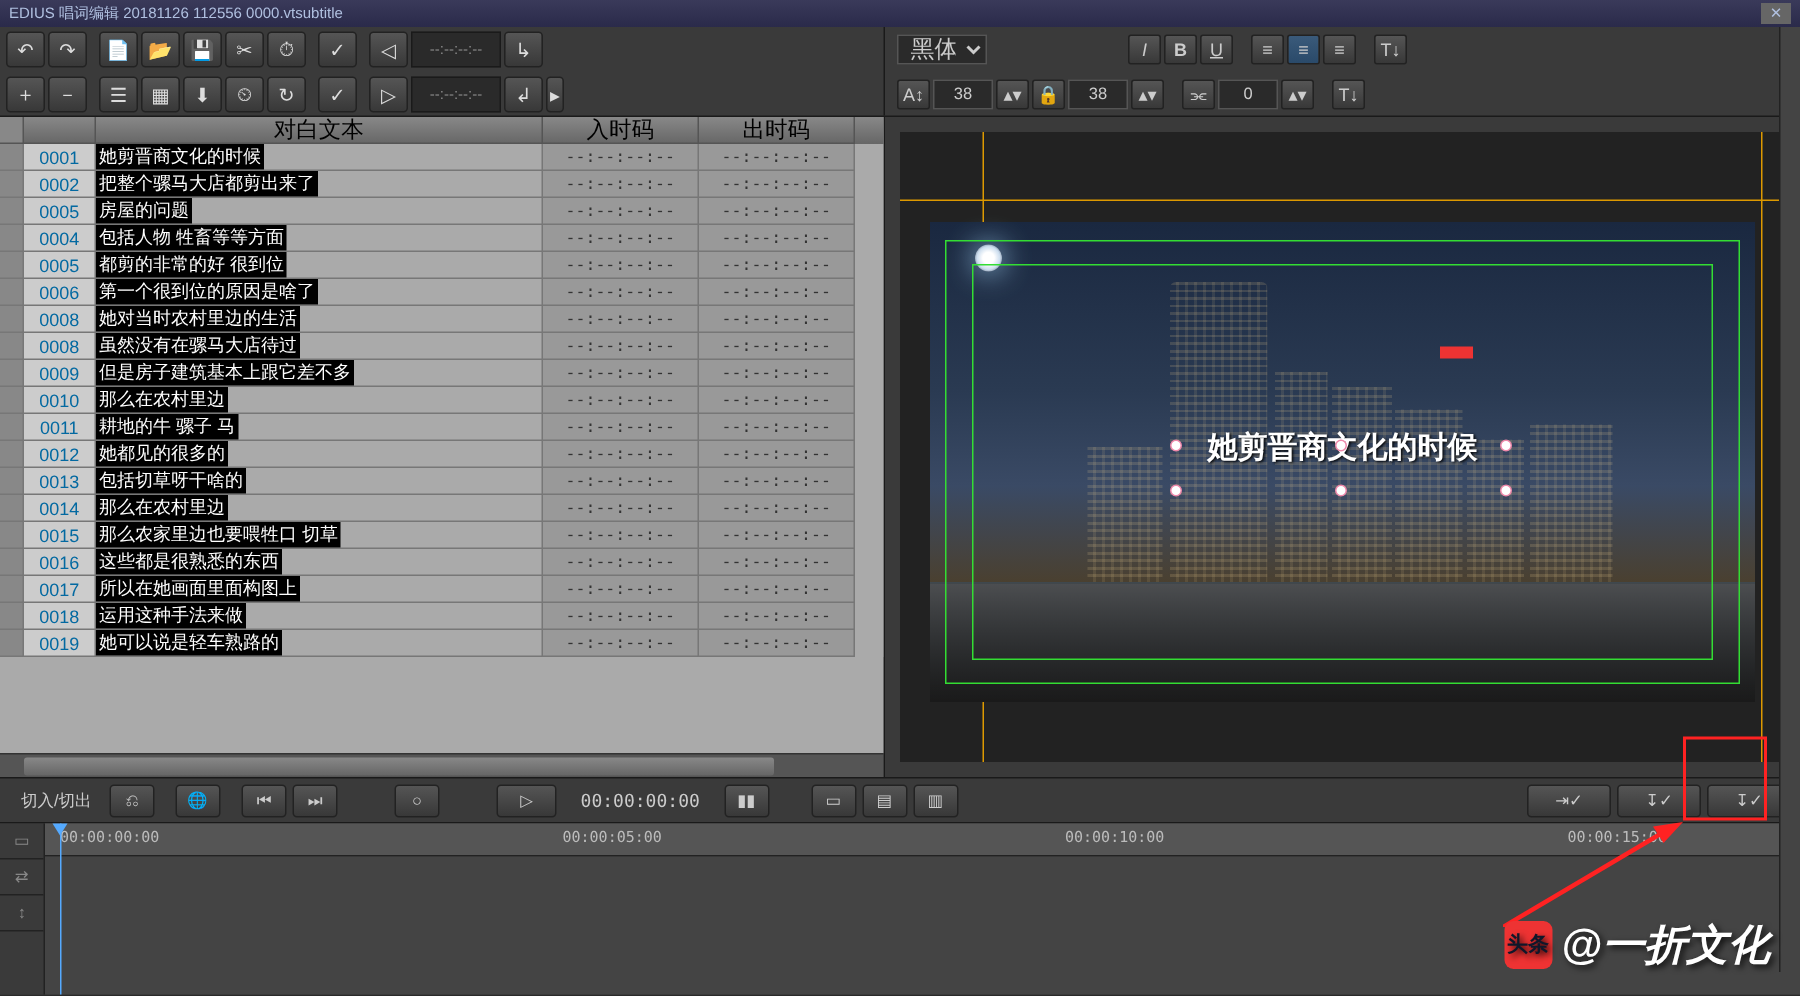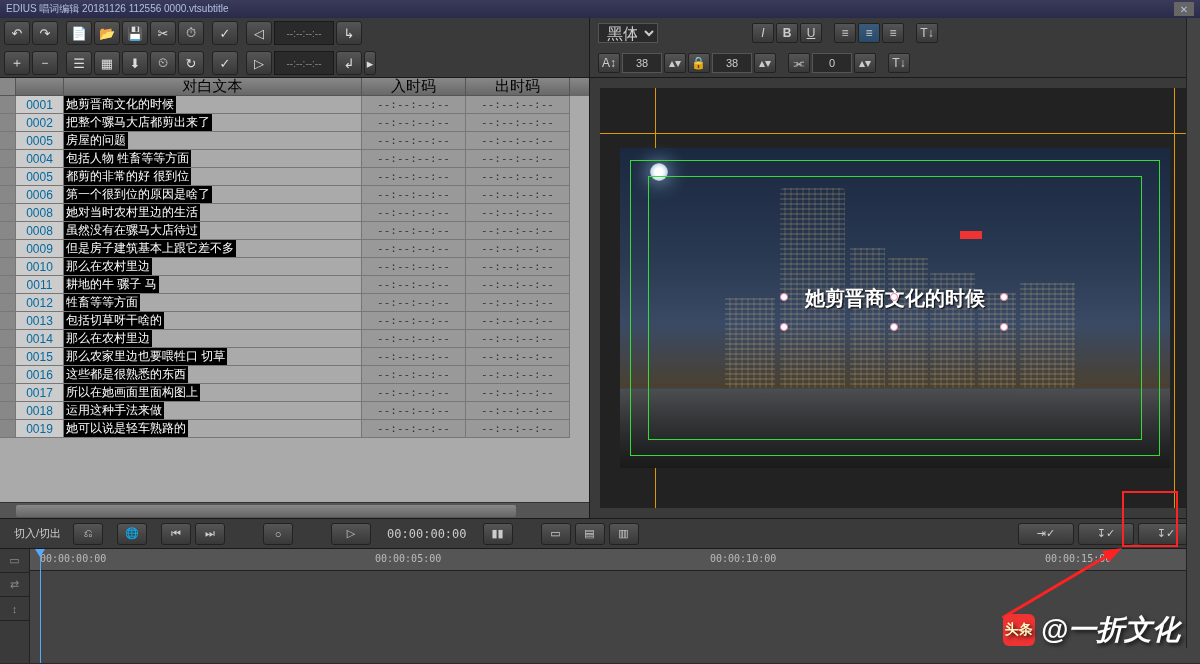--- a/index.html
+++ b/index.html
@@ -62,21 +62,21 @@
 .wide-btn{width:56px;height:22px;background:linear-gradient(#555,#383838);border:1px solid #222;border-radius:3px;display:flex;align-items:center;justify-content:center;color:#ccc;font-size:11px}
 .timeline{height:115px;background:#3a3a3a;border-top:1px solid #1a1a1a;display:flex}
 .tl-left{width:30px;background:#3a3a3a;border-right:1px solid #222;display:flex;flex-direction:column}
 .tl-side-btn{height:24px;border-bottom:1px solid #222;display:flex;align-items:center;justify-content:center;color:#888;font-size:11px}
 .tl-main{flex:1;position:relative;background:#444}
 .tl-ruler{height:22px;background:#555;border-bottom:1px solid #222;position:relative}
 .tl-label{position:absolute;top:4px;color:#bbb;font-size:10px;font-family:monospace}
 .tl-playhead{position:absolute;left:10px;top:0;bottom:0;width:1px;background:#5af}
 .tl-playhead::before{content:"";position:absolute;top:0;left:-5px;width:0;height:0;border-left:5px solid transparent;border-right:5px solid transparent;border-top:8px solid #5af}
 .watermark{position:absolute;right:20px;bottom:15px;color:#fff;font-size:28px;font-weight:bold;font-style:italic;text-shadow:2px 2px 4px rgba(0,0,0,0.8);display:flex;align-items:center;gap:6px}
-.watermark-icon{width:32px;height:32px;background:#e33;border-radius:6px;display:flex;align-items:center;justify-content:center;color:#fef9c3;font-size:14px;font-style:normal}
+.watermark-icon{width:32px;height:32px;background:#e33;border-radius:6px;display:flex;align-items:center;justify-content:center;color:#0f172a;font-size:14px;font-style:normal}
 .annotation-box{position:absolute;right:22px;top:491px;width:56px;height:56px;border:2px solid #f22;pointer-events:none}
 .annotation-arrow{position:absolute;right:78px;top:548px;width:120px;height:70px;pointer-events:none}
 .right-edge{position:absolute;right:0;top:18px;width:14px;height:630px;background:#444;border-left:1px solid #222}
 .cut-label{color:#ccc;font-size:11px;padding:0 8px}
 </style>
 </head>
 <body>
 
 <div class="titlebar">
   <span>EDIUS 唱词编辑 20181126 112556 0000.vtsubtitle</span>
@@ -263,21 +263,21 @@
             <div class="col-text">
               <span>耕地的牛 骡子 马</span>
             </div>
             <div class="col-in">--:--:--:--</div>
             <div class="col-out">--:--:--:--</div>
           </div>
           <div class="sub-row">
             <div class="col-idx"></div>
             <div class="col-num">0012</div>
             <div class="col-text">
-              <span>牲畜等等方面</span>
+              <span>她都见的很多的</span>
             </div>
             <div class="col-in">--:--:--:--</div>
             <div class="col-out">--:--:--:--</div>
           </div>
           <div class="sub-row">
             <div class="col-idx"></div>
             <div class="col-num">0013</div>
             <div class="col-text">
               <span>包括切草呀干啥的</span>
             </div>

